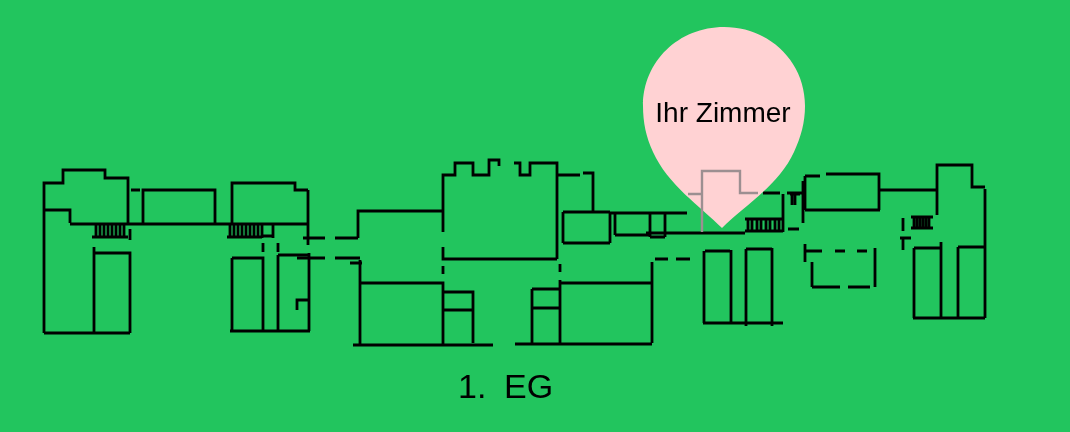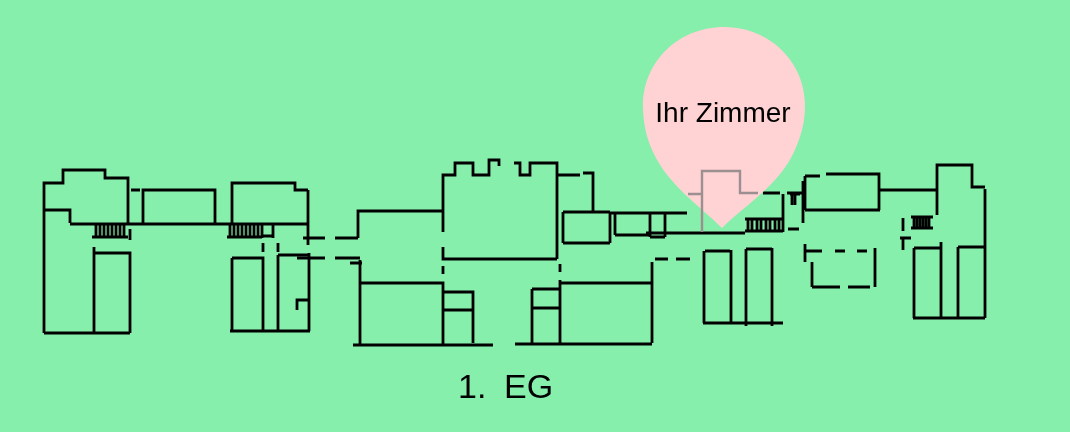--- a/index.html
+++ b/index.html
@@ -1,17 +1,17 @@
 <!DOCTYPE html>
 <html><head>
 <meta charset="utf-8">
 <style>
   html,body{margin:0;padding:0;background:#ffffff;}
   body{width:1070px;height:432px;overflow:hidden;font-family:"Liberation Sans",sans-serif;}
-  .stage{position:relative;width:1070px;height:432px;background:#86efac;}
+  .stage{position:relative;width:1070px;height:432px;background:#22c55e;}
   svg{display:block;}
   .plan path{fill:none;stroke-linecap:butt;stroke-linejoin:miter;}
   .pin-label{font-family:"Liberation Sans",sans-serif;font-size:28px;}
   .caption-text{font-family:"Liberation Sans",sans-serif;font-size:34px;}
 </style>
 </head>
 <body>
 
 <div class="stage">
 <svg width="1070" height="432" viewBox="0 0 1070 432">

